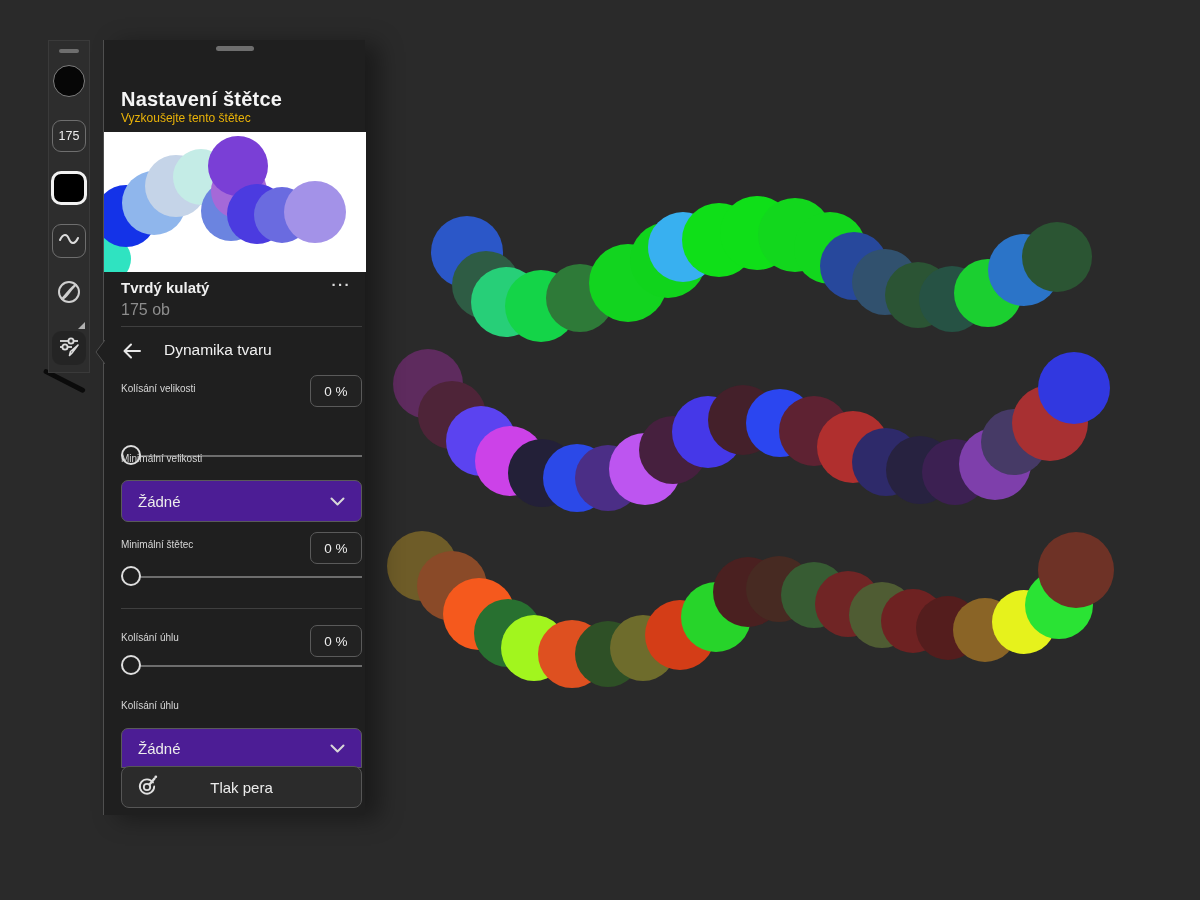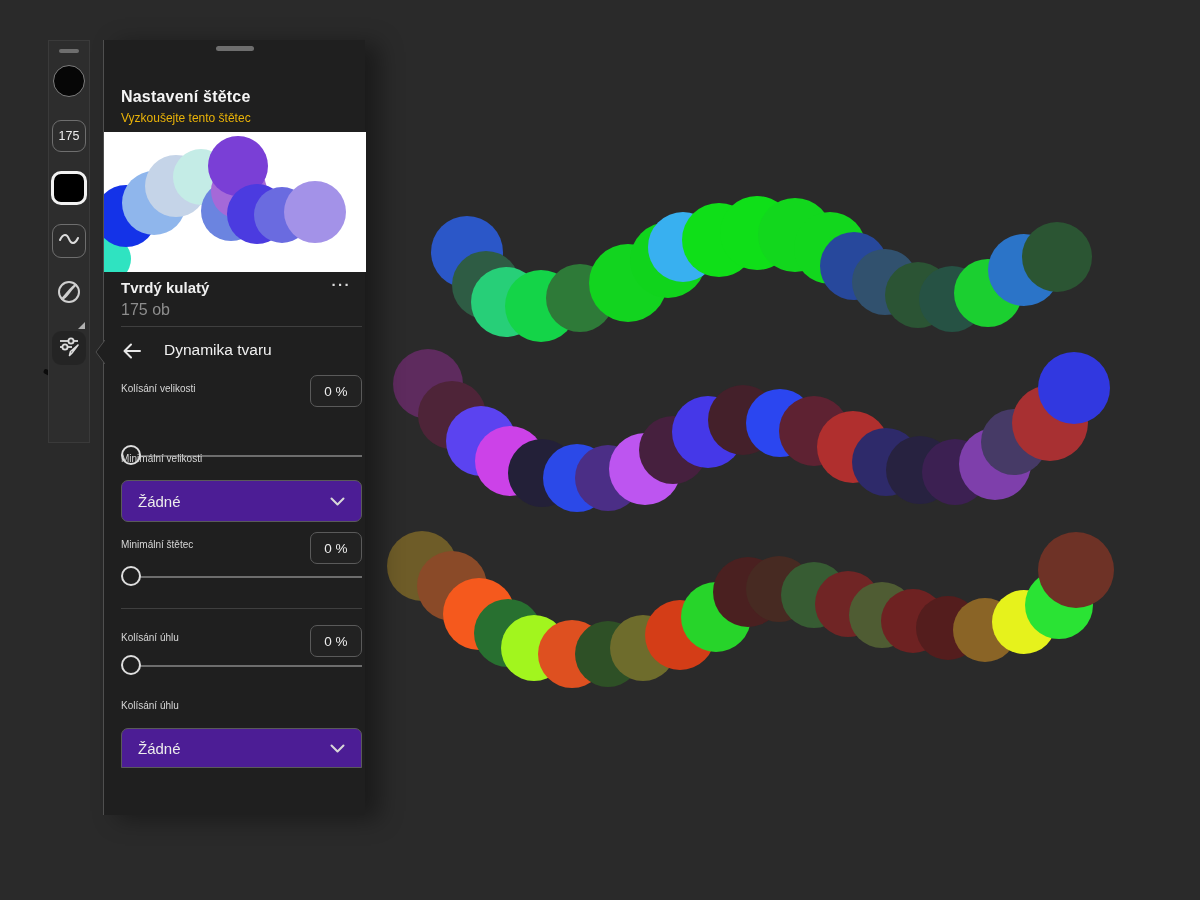--- a/index.html
+++ b/index.html
@@ -4,21 +4,21 @@
 <style>
   * { margin:0; padding:0; box-sizing:border-box; }
   html,body { width:1200px; height:900px; overflow:hidden; }
   body { font-family:"Liberation Sans", sans-serif; background:#2a2a2a; }
   .app { position:relative; width:1200px; height:900px; background:#2a2a2a; overflow:hidden; }
 
   
   #strokes { position:absolute; left:0; top:0; }
 
   
-  .toolbar { position:absolute; left:48px; top:40px; width:42px; height:403px;
+  .toolbar { position:absolute; left:48px; top:40px; width:42px; height:333px;
              background:#2d2d2d; border:1px solid #3a3a3a; border-radius:0; z-index:3; }
   .tb-handle { position:absolute; top:8px; left:10px; width:20px; height:4px; border-radius:2px; background:#6e6e6e; }
   .tb-color { position:absolute; top:24px; left:4px; width:32px; height:32px; border-radius:50%;
               background:#060606; border:1.5px solid #7d7d7d; }
   .tb-size { position:absolute; top:79px; left:3px; width:34px; height:32px; border:1.5px solid #6e6e6e;
              border-radius:9px; color:#ececec; font-size:12.5px; display:flex; align-items:center; justify-content:center; }
   .tb-swatch { position:absolute; top:130px; left:2px; width:36px; height:34px; background:#000;
                border:3px solid #f2f2f2; border-radius:10px; }
   .tb-wave { position:absolute; top:183px; left:3px; width:34px; height:34px; border:1.5px solid #6e6e6e;
              border-radius:9px; display:flex; align-items:center; justify-content:center; }
@@ -28,21 +28,21 @@
                  background:rgba(0,0,0,0.18); display:flex; align-items:center; justify-content:center; }
   .pencil-mark { position:absolute; left:44px; top:368px; width:46px; height:4.5px; background:#0b0b0b;
                  border-radius:3px; transform:rotate(27deg); transform-origin:left center; z-index:2; }
 
   
   .panel { position:absolute; left:103px; top:40px; width:262px; height:775px; background:#1f1f1f;
            border-left:1px solid #4f4f4f; z-index:4; box-shadow:14px 4px 22px rgba(0,0,0,0.38); }
   .panel-notch { position:absolute; left:-9px; top:300px; }
   .p-handle { position:absolute; top:6px; left:50%; transform:translateX(-50%); width:38px; height:5px;
               border-radius:3px; background:#6e6e6e; }
-  .p-title { position:absolute; top:48px; left:17px; font-size:16px; font-weight:700; color:#f5f5f5; letter-spacing:0.2px; }
+  .p-title { position:absolute; top:48px; left:17px; font-size:20px; font-weight:700; color:#f5f5f5; letter-spacing:0.2px; }
   .p-subtitle { position:absolute; top:71px; left:17px; font-size:12px; color:#eab308; }
   .preview { position:absolute; top:92px; left:0; width:262px; height:140px; background:#ffffff; overflow:hidden; }
   .brush-name { position:absolute; top:239px; left:17px; font-size:15px; font-weight:600; color:#f0f0f0; }
   .more-btn { position:absolute; top:236px; right:14px; color:#dcdcdc; font-size:15px; font-weight:700;
               letter-spacing:1.5px; cursor:default; }
   .brush-size { position:absolute; top:261px; left:17px; font-size:16px; color:#8d8d8d; }
   .divider { position:absolute; left:17px; right:3px; height:1px; background:#3f3f3f; }
   .div1 { top:286px; } .div2 { top:568px; }
   .sec-head { position:absolute; top:299px; left:17px; right:3px; height:24px; }
   .back-btn { position:absolute; left:0; top:1px; width:22px; height:22px; }
@@ -257,15 +257,26 @@
     <div class="f-label l5">Kolísání úhlu</div>
     <div class="select sel2">
       <span class="sel-val">Žádné</span>
       <span>
         <svg width="15" height="9" viewBox="0 0 15 9">
             <path d="M1.5 1.5 L7.5 7.5 L13.5 1.5" fill="none" stroke="#d8d8d8" stroke-width="2" stroke-linecap="round" stroke-linejoin="round"></path>
           </svg>
       </span>
     </div>
 
+    <div class="pen-row">
+      <span class="pen-ic">
+        <svg width="24" height="24" viewBox="0 0 24 24">
+          <path d="M18 9.5 A 7.2 7.2 0 1 0 19.2 13.5" fill="none" stroke="#e0e0e0" stroke-width="1.8" stroke-linecap="round"></path>
+          <circle cx="12" cy="14" r="3.2" fill="none" stroke="#e0e0e0" stroke-width="1.8"></circle>
+          <line x1="14.5" y1="11.5" x2="19.5" y2="5.5" stroke="#e0e0e0" stroke-width="2.4" stroke-linecap="round"></line>
+          <circle cx="20.8" cy="3.8" r="1.4" fill="#e0e0e0"></circle>
+        </svg>
+      </span>
+      <span class="pen-label">Tlak pera</span>
+    </div>
   </div>
 
 </div>
 
 </body></html>

